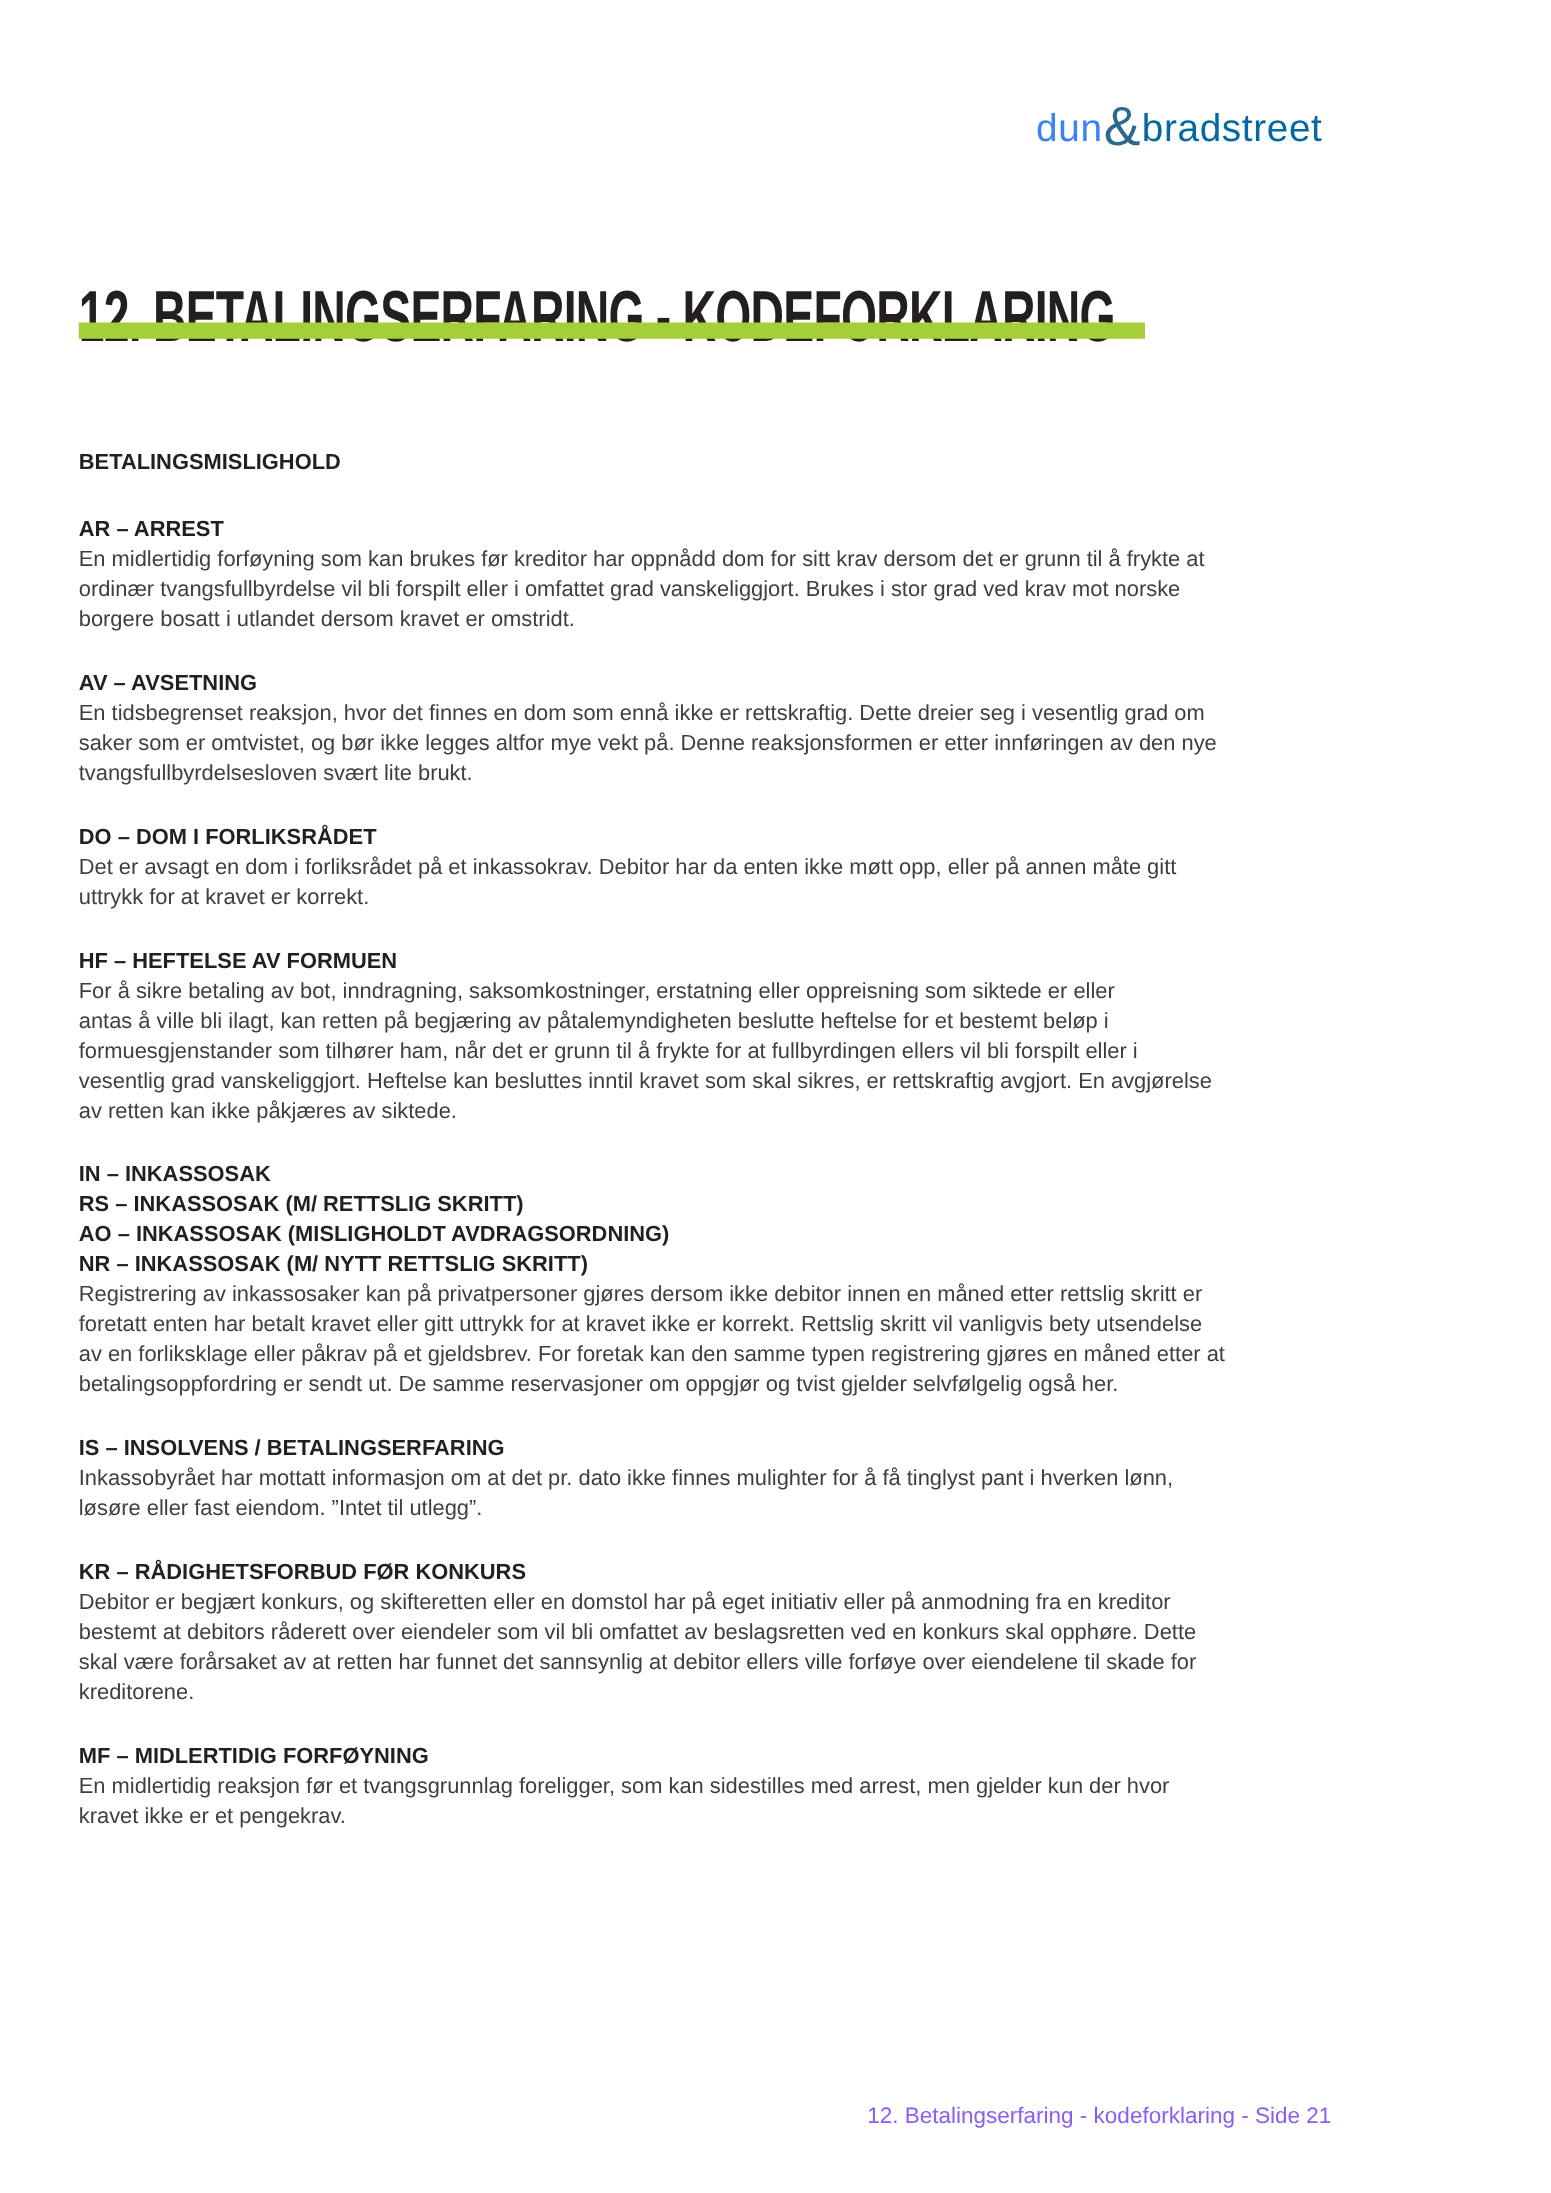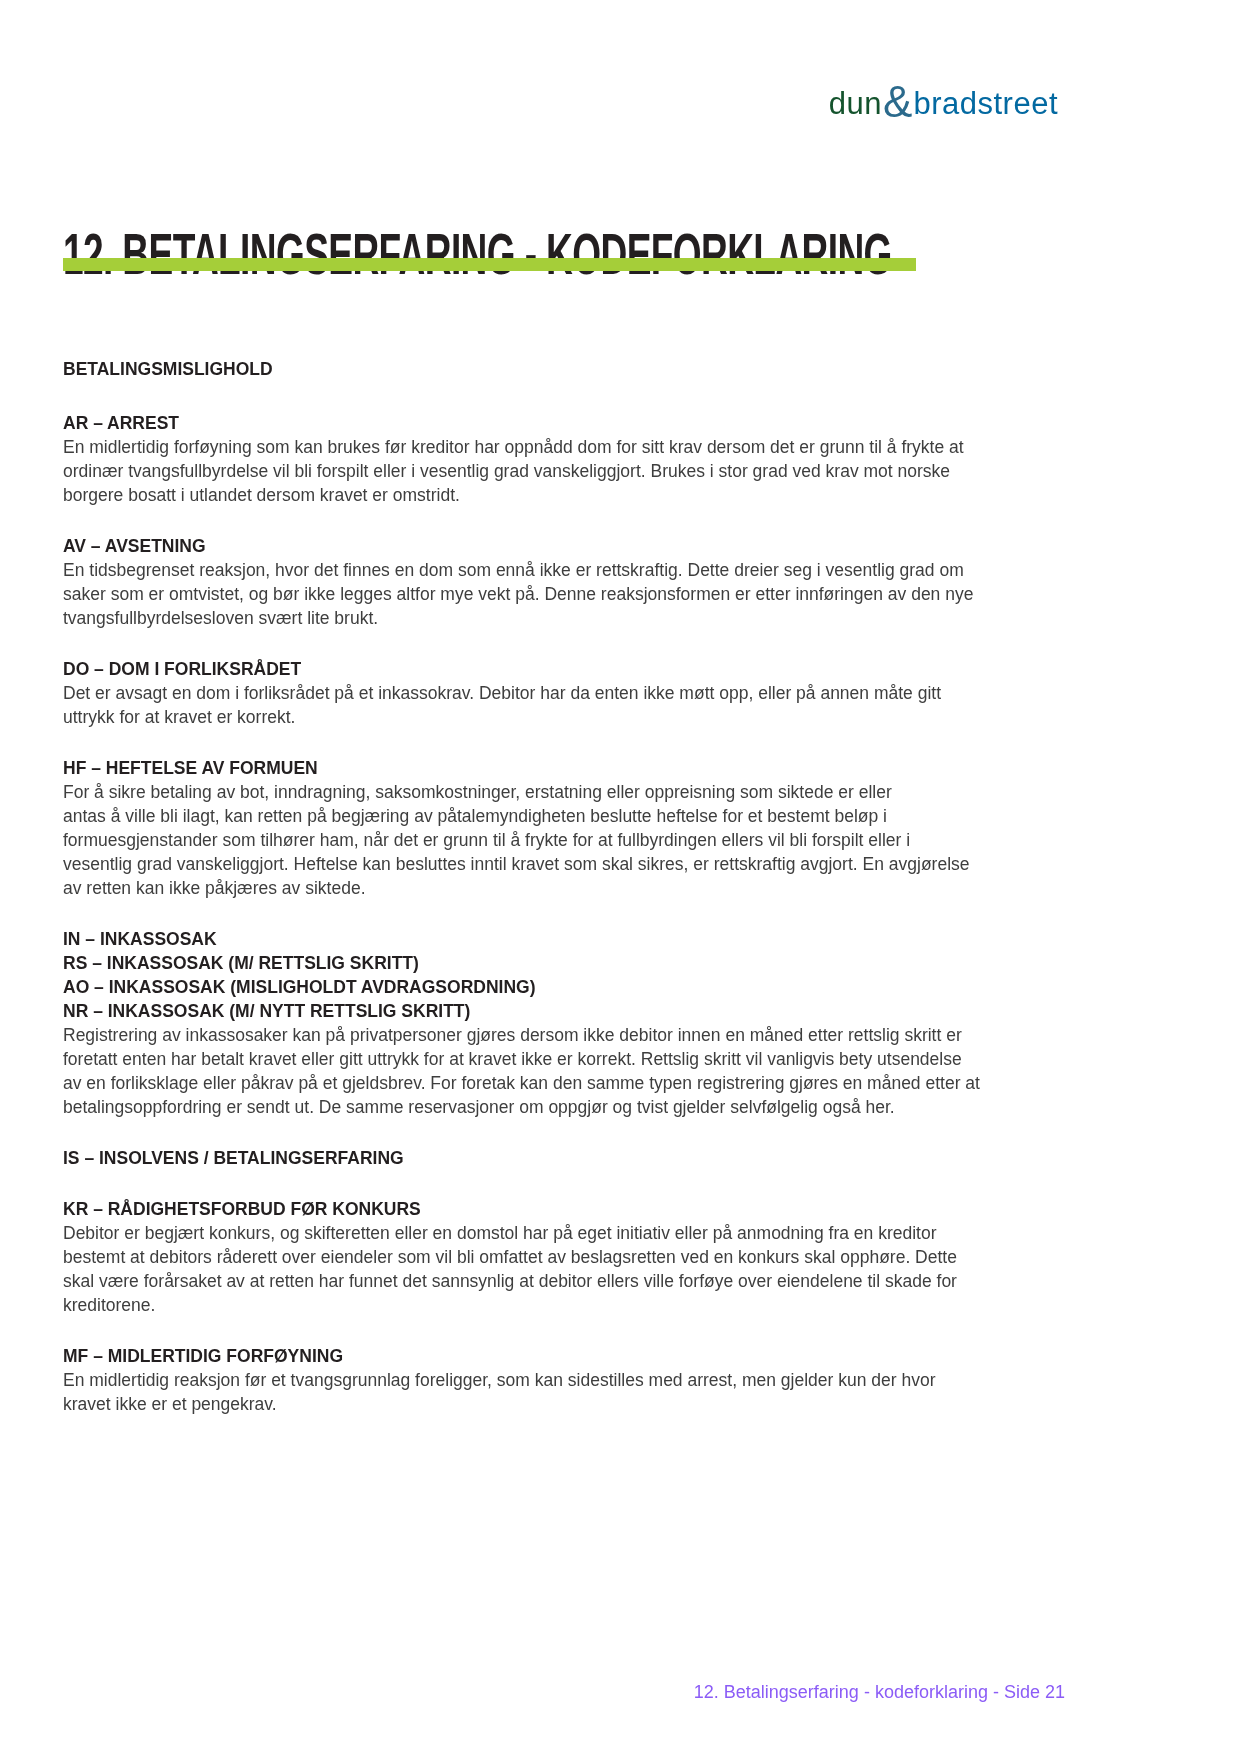--- a/index.html
+++ b/index.html
@@ -85,37 +85,37 @@
     color: #8b5cf6;
     white-space: nowrap;
   }
 </style>
 </head>
 <body>
 
 <div class="page">
 
   <div class="logo">
-    <span class="word" style="color: #14532d;">dun</span>
+    <span class="word" style="color: #3b82f6;">dun</span>
       <span class="amp" style="color: rgb(43, 106, 140);">&amp;</span>
       <span class="word" style="color: #0369a1;">bradstreet</span>
   </div>
 
   <h1 class="doc-title">12. BETALINGSERFARING - KODEFORKLARING</h1>
   <div class="title-rule" style="background: rgb(165, 206, 57);"></div>
 
   <div class="content">
     <div class="section-title">BETALINGSMISLIGHOLD</div>
     <div>
   <section class="entry">
     <div class="entry-headings">
             <div>AR – ARREST</div>
           </div>
     <p class="entry-body">En midlertidig forføyning som kan brukes før kreditor har oppnådd dom for sitt krav dersom det er grunn til å frykte at
-ordinær tvangsfullbyrdelse vil bli forspilt eller i vesentlig grad vanskeliggjort. Brukes i stor grad ved krav mot norske
+ordinær tvangsfullbyrdelse vil bli forspilt eller i omfattet grad vanskeliggjort. Brukes i stor grad ved krav mot norske
 borgere bosatt i utlandet dersom kravet er omstridt.</p>
   </section>
 
   <section class="entry">
     <div class="entry-headings">
             <div>AV – AVSETNING</div>
           </div>
     <p class="entry-body">En tidsbegrenset reaksjon, hvor det finnes en dom som ennå ikke er rettskraftig. Dette dreier seg i vesentlig grad om
 saker som er omtvistet, og bør ikke legges altfor mye vekt på. Denne reaksjonsformen er etter innføringen av den nye
 tvangsfullbyrdelsesloven svært lite brukt.</p>
@@ -150,20 +150,22 @@
     <p class="entry-body">Registrering av inkassosaker kan på privatpersoner gjøres dersom ikke debitor innen en måned etter rettslig skritt er
 foretatt enten har betalt kravet eller gitt uttrykk for at kravet ikke er korrekt. Rettslig skritt vil vanligvis bety utsendelse
 av en forliksklage eller påkrav på et gjeldsbrev. For foretak kan den samme typen registrering gjøres en måned etter at
 betalingsoppfordring er sendt ut. De samme reservasjoner om oppgjør og tvist gjelder selvfølgelig også her.</p>
   </section>
 
   <section class="entry">
     <div class="entry-headings">
             <div>IS – INSOLVENS / BETALINGSERFARING</div>
           </div>
+    <p class="entry-body">Inkassobyrået har mottatt informasjon om at det pr. dato ikke finnes mulighter for å få tinglyst pant i hverken lønn,
+løsøre eller fast eiendom. ”Intet til utlegg”.</p>
   </section>
 
   <section class="entry">
     <div class="entry-headings">
             <div>KR – RÅDIGHETSFORBUD FØR KONKURS</div>
           </div>
     <p class="entry-body">Debitor er begjært konkurs, og skifteretten eller en domstol har på eget initiativ eller på anmodning fra en kreditor
 bestemt at debitors råderett over eiendeler som vil bli omfattet av beslagsretten ved en konkurs skal opphøre. Dette
 skal være forårsaket av at retten har funnet det sannsynlig at debitor ellers ville forføye over eiendelene til skade for
 kreditorene.</p>

